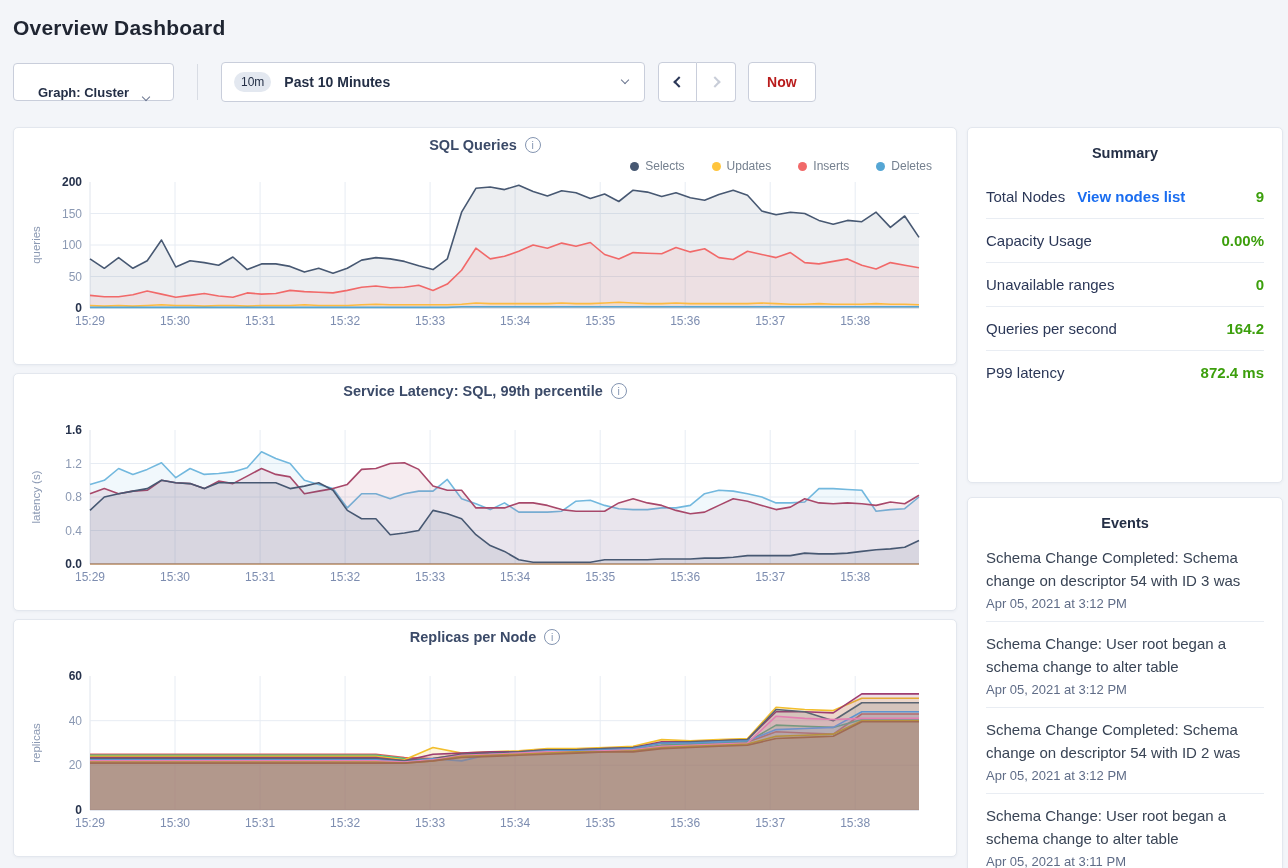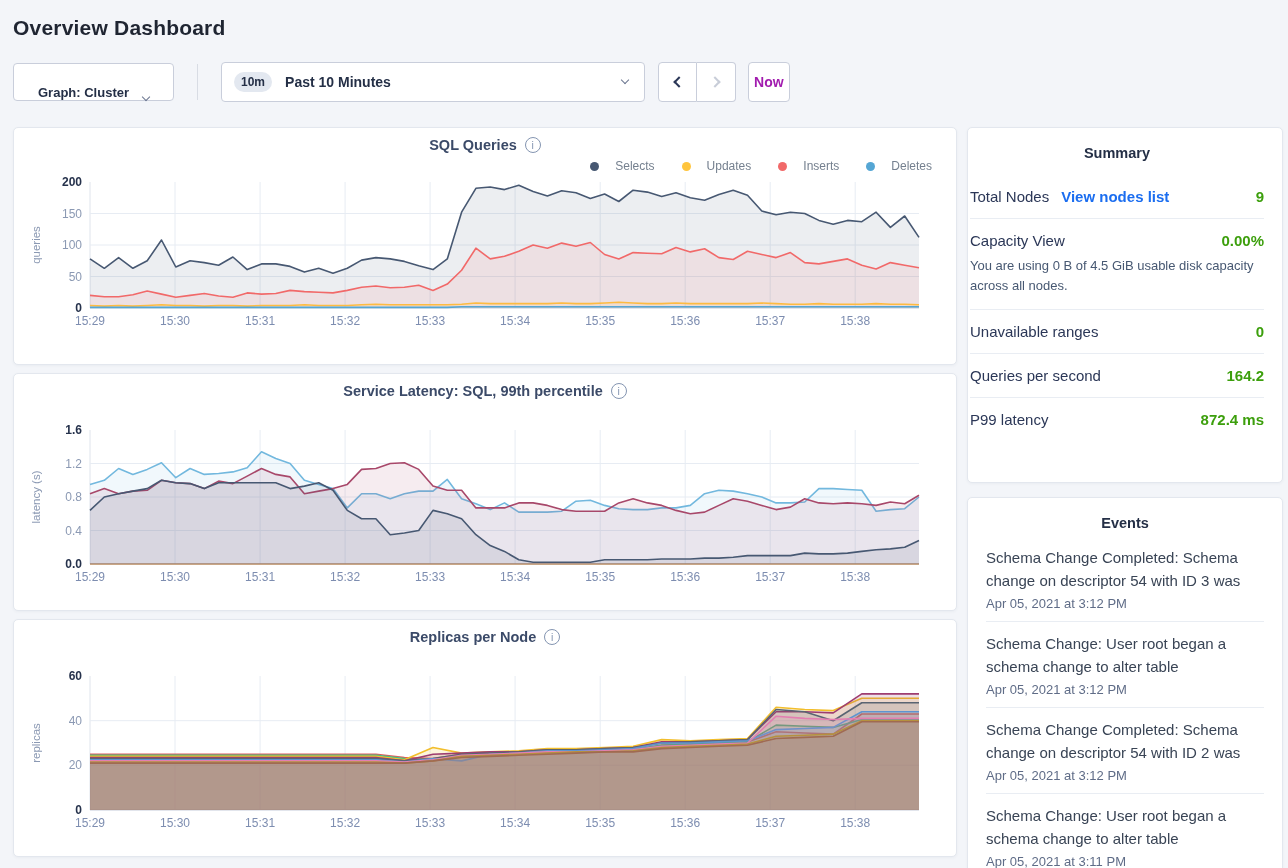--- a/index.html
+++ b/index.html
@@ -17,49 +17,49 @@
   .toolbar { display:flex; align-items:center; }
   .toolbar button { background:#fff; border:1px solid #c9cedb; border-radius:4px; cursor:pointer; font-family:inherit; }
   .dd { height:38px; display:flex; align-items:flex-end; gap:14px; padding:0 24px; font-size:13px; font-weight:bold; color:#242f46; }
   .dd + .dd { margin-left:24px; }
   .chev { display:inline-block; width:6px; height:6px; border-right:1.7px solid #6b7690; border-bottom:1.7px solid #6b7690; }
   .chev.down  { transform:rotate(45deg); margin-top:-4px; }
   .chev.left  { transform:rotate(135deg); width:8px; height:8px; border-color:#2b3757; border-width:2.2px; margin-left:3px;}
   .chev.right { transform:rotate(-45deg); width:8px; height:8px; border-color:#c8cdd8; border-width:2.2px; margin-right:3px;}
   .vdiv { width:1px; height:36px; background:#d8dce4; margin:0 23px; }
   .timepicker { height:40px; width:424px; display:flex; align-items:center; gap:13px; padding:0 16px 0 12px; }
-  .badge { background:#e3e8f0; border-radius:10px; padding:3px 7px; font-size:12px; font-weight:bold; color:#242f46; }
+  .badge { background:#e3e8f0; border-radius:10px; padding:3px 7px; font-size:12px; font-weight:normal; color:#242f46; }
   .time-label { font-size:14px; font-weight:bold; color:#242f46; flex:1; text-align:left; }
   .nav-group { display:flex; margin-left:13px; }
   .nav-btn { width:39px; height:40px; display:flex; align-items:center; justify-content:center; }
   .nav-btn.first { border-radius:4px 0 0 4px; }
   .nav-btn.last  { border-radius:0 4px 4px 0; border-left:none; }
-  .now-btn { margin-left:12px; height:40px; padding:0 5px; font-size:14px; font-weight:bold; color:#a21caf; }
+  .now-btn { margin-left:12px; height:40px; padding:0 18px; font-size:14px; font-weight:bold; color:#b91c1c; }
 
   
   .content { display:flex; gap:10px; margin-top:25px; align-items:flex-start; }
   .charts-col { width:944px; display:flex; flex-direction:column; gap:8px; }
   .side-col { width:316px; display:flex; flex-direction:column; gap:14px; }
   .panel { background:#fff; border:1px solid #e3e7ee; border-radius:5px; box-shadow:0 1px 3px rgba(60,70,100,.05); }
 
   
   .chart-panel { height:238px; padding:6px 12px 0 12px; }
   .chart-title-row { display:flex; justify-content:center; align-items:center; gap:8px; height:22px; }
   .chart-title { font-size:14.5px; font-weight:bold; color:#3b4a68; margin:0; }
   .info-icon { width:16px; height:16px; border:1px solid #8495b1; border-radius:50%; color:#8495b1;
                font-size:10.5px; line-height:1; display:flex; align-items:center; justify-content:center; cursor:pointer; }
   .legend { display:flex; justify-content:flex-end; gap:27px; height:20px; align-items:center; padding-right:12px; }
-  .legend-item { display:flex; align-items:center; gap:16px; font-size:12px; color:#75808f; }
+  .legend-item { display:flex; align-items:center; gap:6px; font-size:12px; color:#75808f; }
   .dot { width:9px; height:9px; border-radius:50%; background:#888; }
   svg.chart { display:block; }
   svg.chart.mt { margin-top:22px; }
   svg text { font-family:"Liberation Sans", sans-serif; }
 
   
-  .summary { padding:0 18px 8px 2px; min-height:356px; }
+  .summary { padding:0 18px 8px 18px; min-height:356px; }
   .panel-head { font-size:14.5px; font-weight:bold; text-align:center; margin:17px 0 5px 0; color:#242f46; }
   .srow { padding:13px 0; border-bottom:1px solid #e9edf3; }
   .srow:last-child { border-bottom:none; }
   .srow-top { display:flex; align-items:baseline; gap:12px; }
   .slabel { font-size:15px; font-weight:normal; color:#2b3757; }
   .slink  { font-size:15px; font-weight:bold; color:#1a6df0; cursor:pointer;margin-top:9px; }
   .svalue { margin-left:auto; font-size:15px; font-weight:bold; color:#3c9f0c; white-space:nowrap; }
   .sdesc  { margin:7px 0 0 0; font-size:13px; color:#475872; line-height:1.55; }
 
   
@@ -277,24 +277,23 @@
         <div class="srow">
           <div class="srow-top">
             <span class="slabel">Total Nodes</span>
             <span class="slink">View nodes list</span>
             <span class="svalue">9</span>
           </div>
         </div>
 
         <div class="srow">
           <div class="srow-top">
-            <span class="slabel">Capacity View</span>
+            <span class="slabel">Capacity Usage</span>
             <span class="svalue">0.00%</span>
           </div>
-          <p class="sdesc">You are using 0 B of 4.5 GiB usable disk capacity across all nodes.</p>
         </div>
 
         <div class="srow">
           <div class="srow-top">
             <span class="slabel">Unavailable ranges</span>
             <span class="svalue">0</span>
           </div>
         </div>
 
         <div class="srow">

